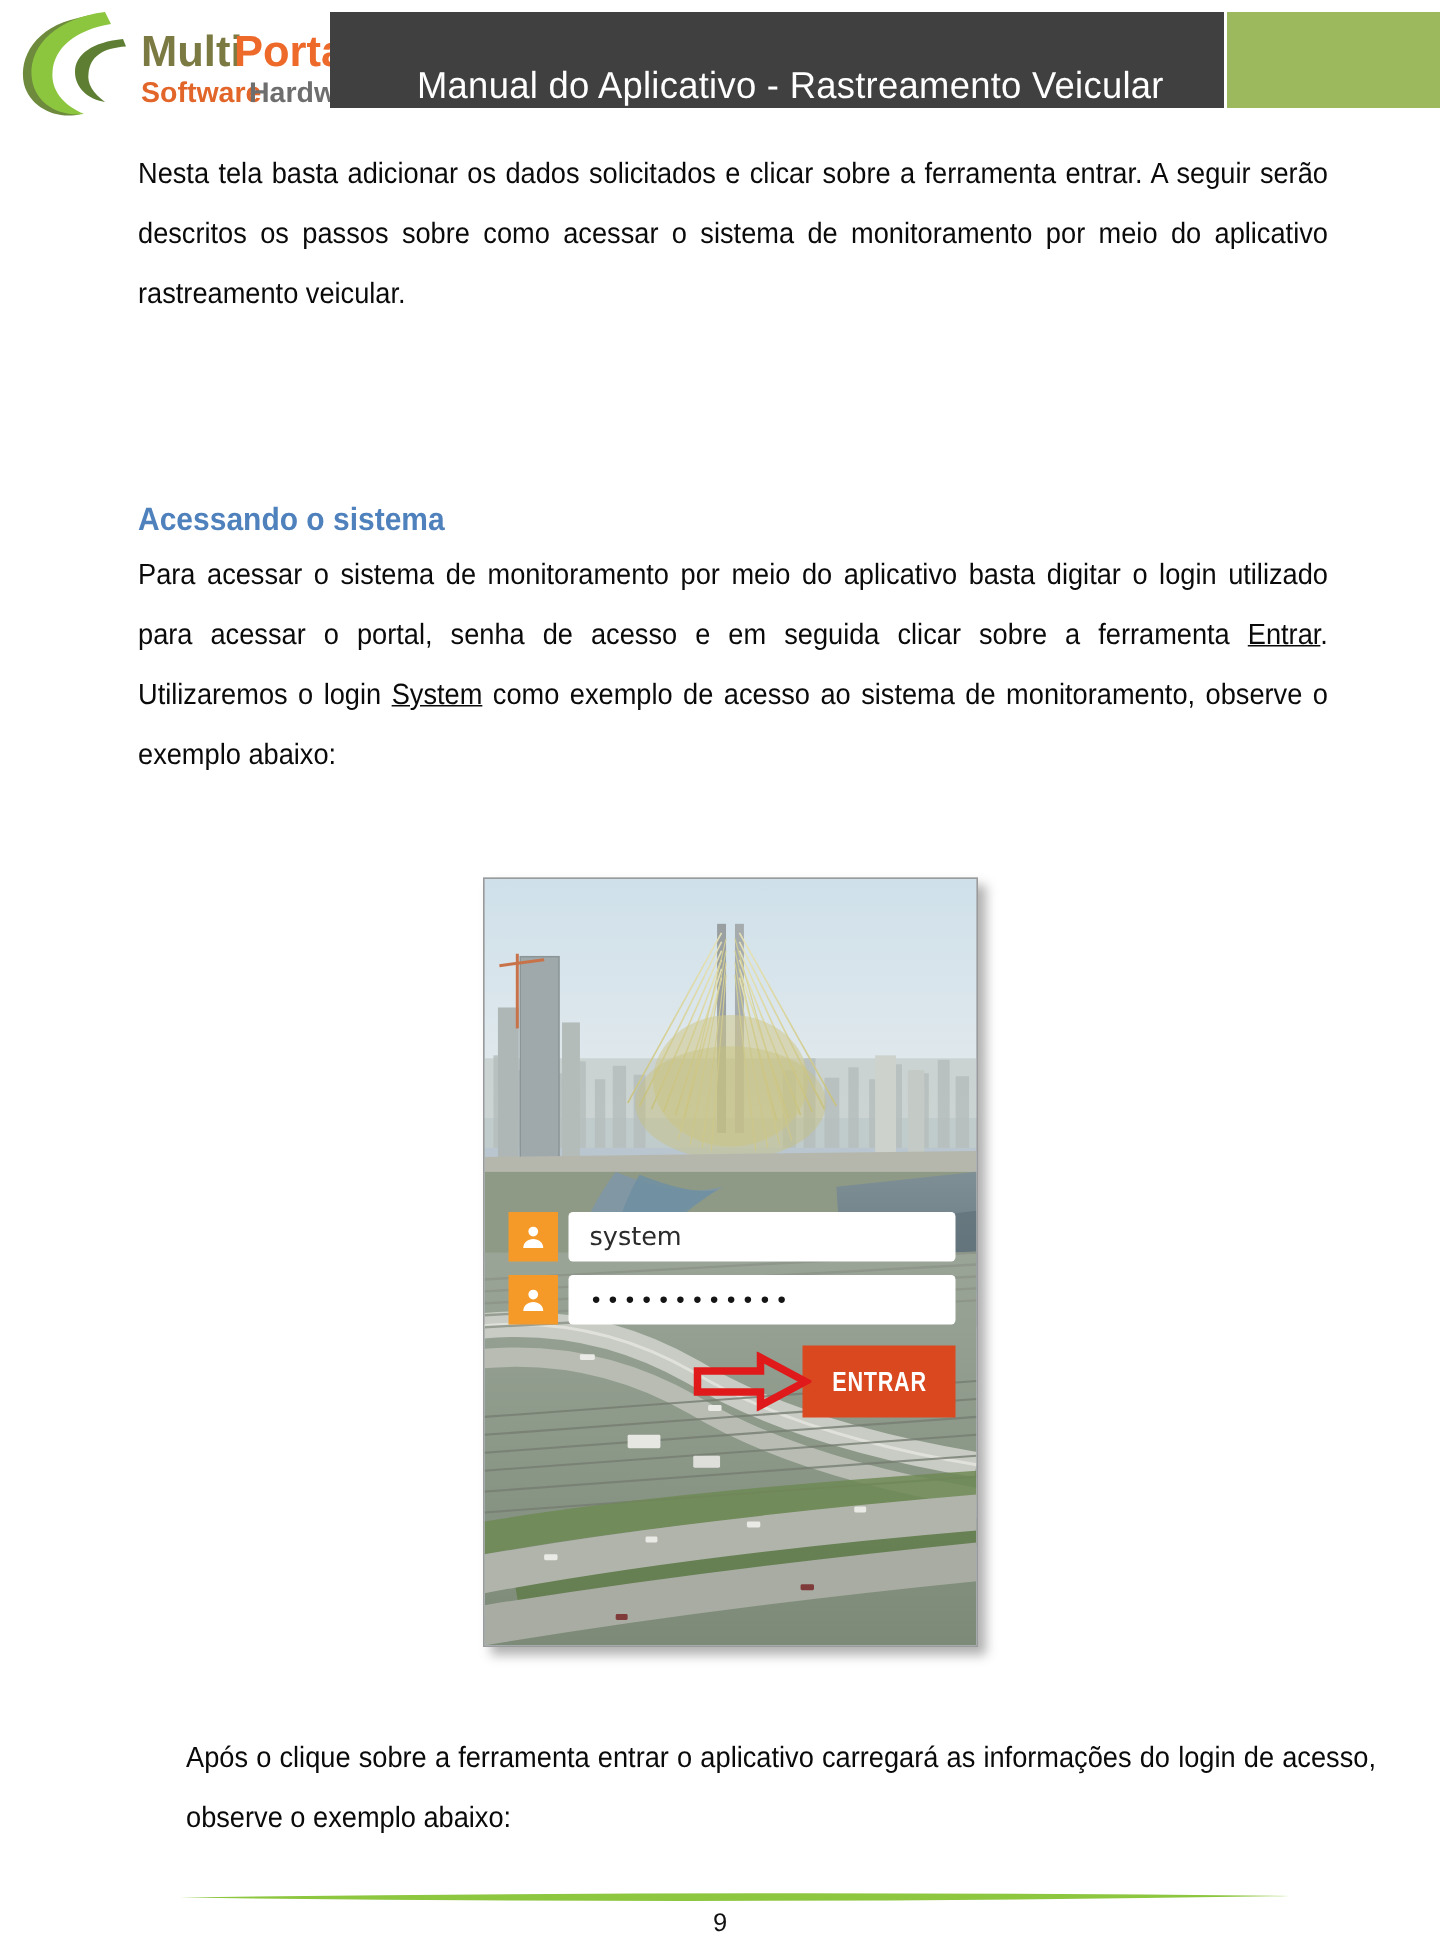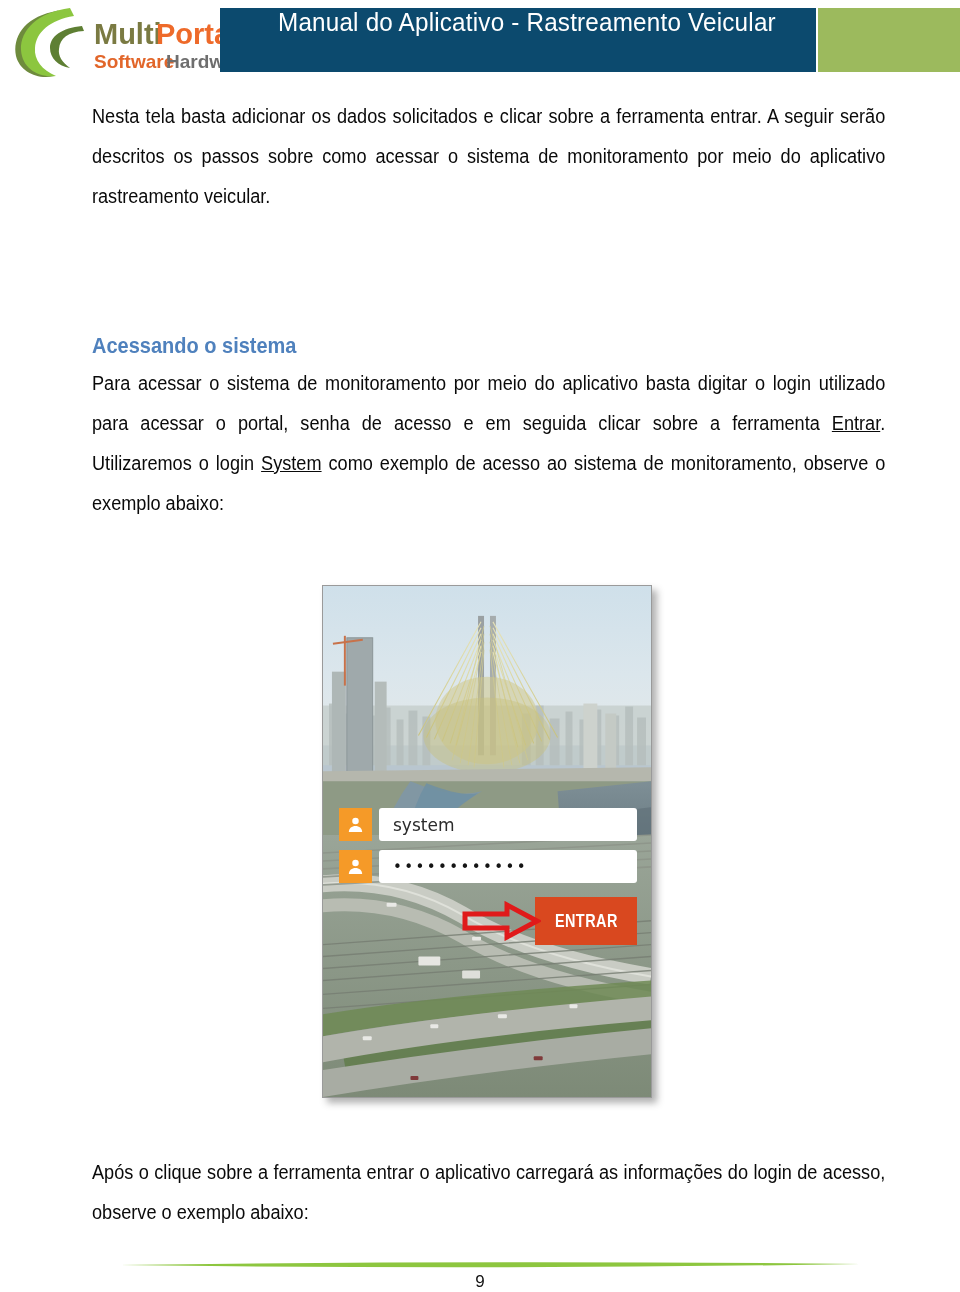--- a/index.html
+++ b/index.html
@@ -23,23 +23,23 @@
     top: 0;
     width: 960px;
     height: 96px;
   }
   .header-banner {
     position: absolute;
     left: 220px;
     top: 8px;
     width: 596px;
     height: 64px;
-    background: #0c4a6e;
+    background: #404040;
     display: flex;
-    align-items: flex-start;
+    align-items: flex-end;
   }
   .header-banner-title {
     color: #ffffff;
     font-size: 25px;
     font-weight: 400;
     letter-spacing: 0.2px;
     margin-left: 58px;
     white-space: nowrap;
     font-family: "Liberation Sans", sans-serif;
     transform: scaleX(0.97);
@@ -426,21 +426,21 @@
 
     <div class="arrow-annotation">
       <svg width="80" height="40" viewBox="0 0 80 40" aria-hidden="true">
         <path d="M4 13 L46 13 L46 4 L76 20 L46 36 L46 27 L4 27 Z" fill="none" stroke="#E01A1A" stroke-width="5" stroke-linejoin="miter"></path>
       </svg>
     </div>
 
   </div>
 </div>
 
-<div class="content" style="top:1152px;">
+<div class="content" style="top:1152px;margin-left:32px;">
   <p class="body-text">Após o clique sobre a ferramenta entrar o aplicativo carregará as informações do login de acesso, observe o exemplo abaixo:</p>
 </div>
 
 <div class="footer">
   <div class="footer-rule">
     <svg width="740" height="10" viewBox="0 0 740 10" preserveAspectRatio="none" aria-hidden="true">
       <path d="M0 5 Q370 0 740 4 Q370 10 0 5 Z" fill="#8DC63F"></path>
     </svg>
   </div>
   <div class="page-number">9</div>

